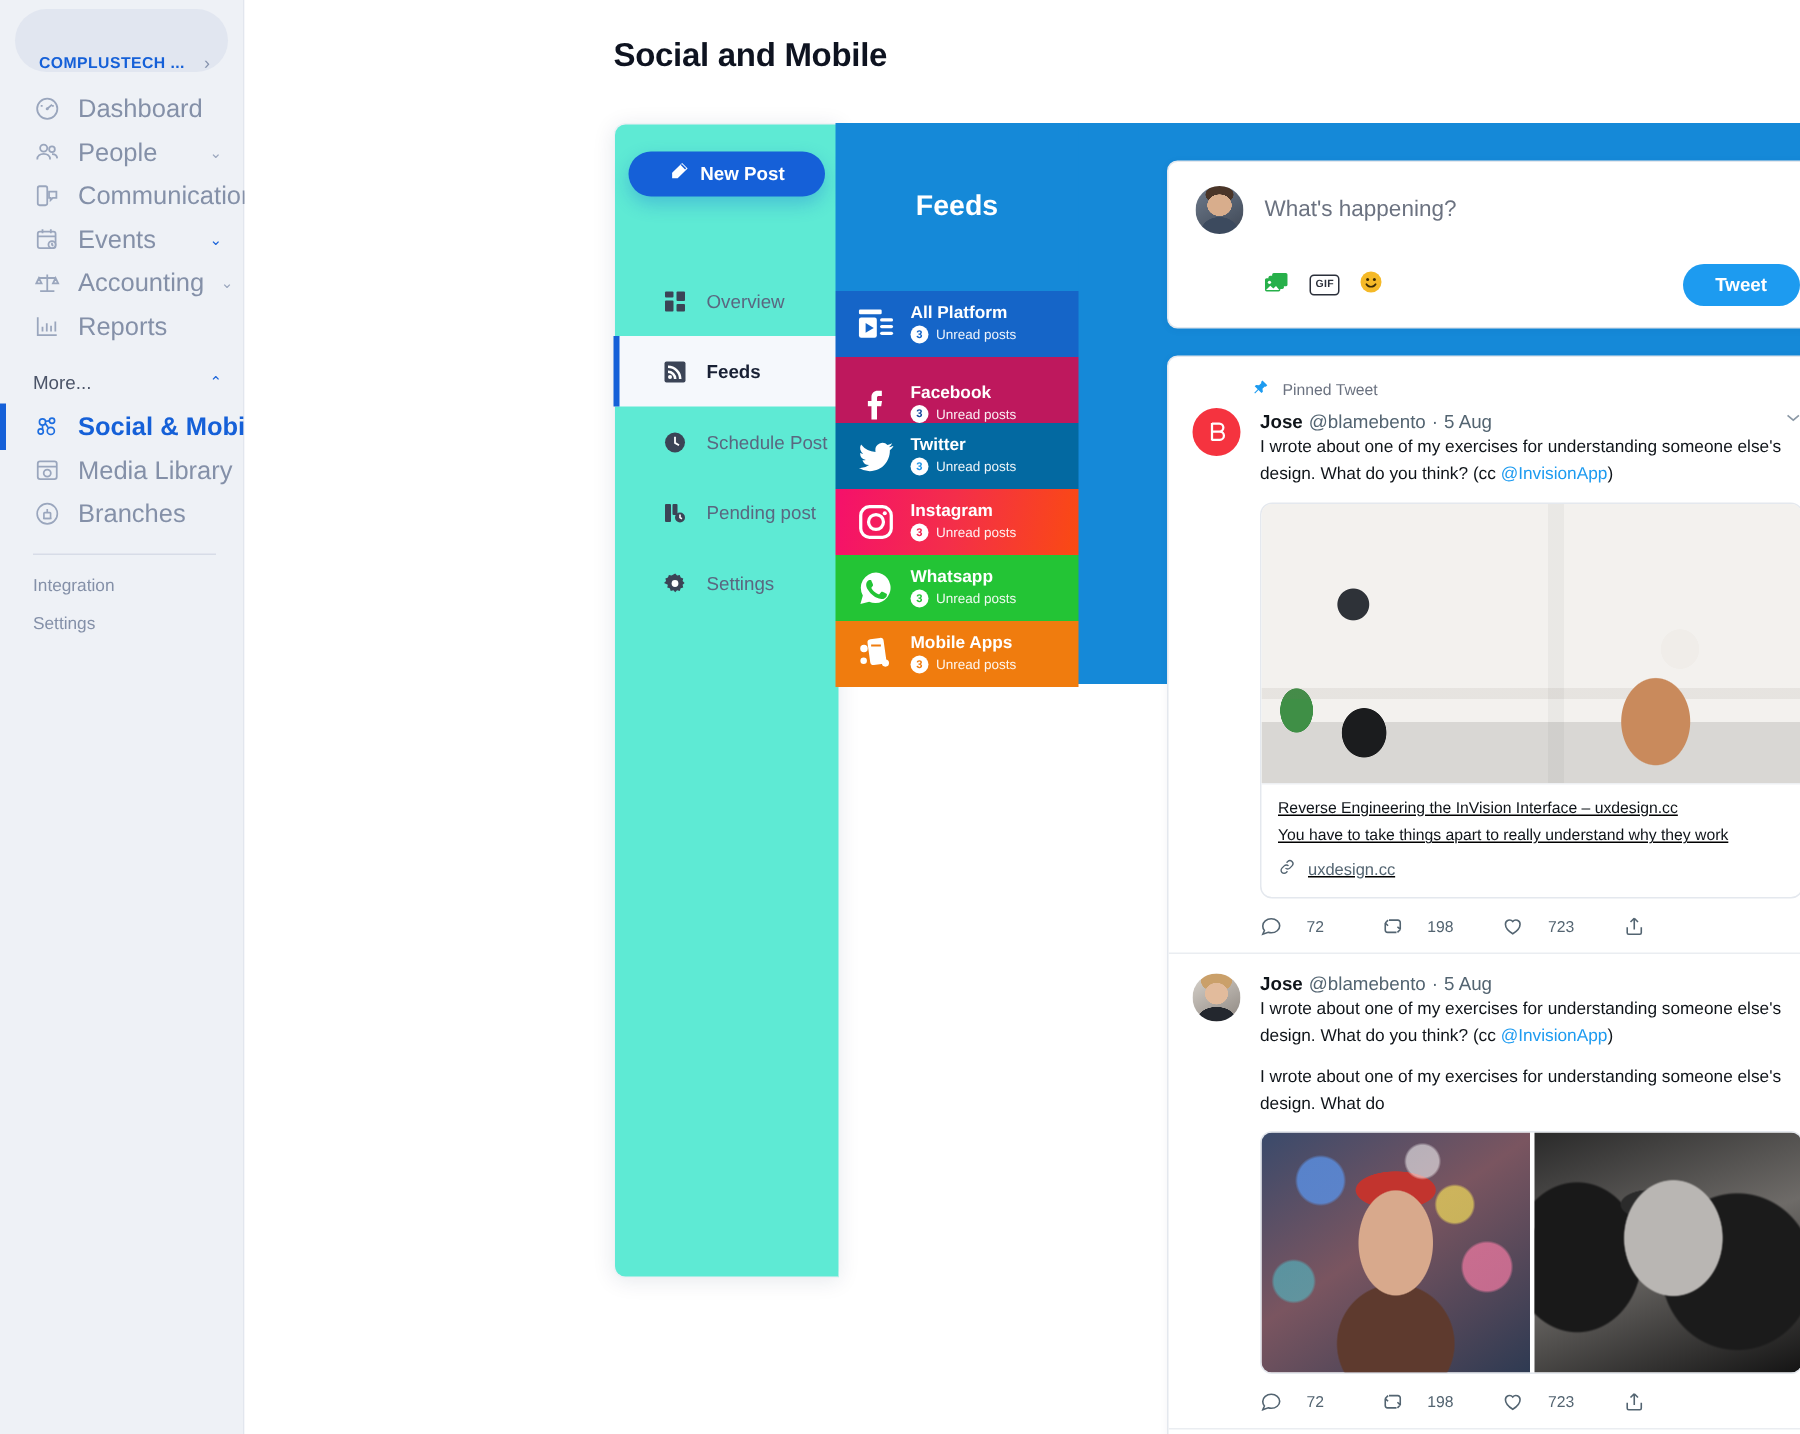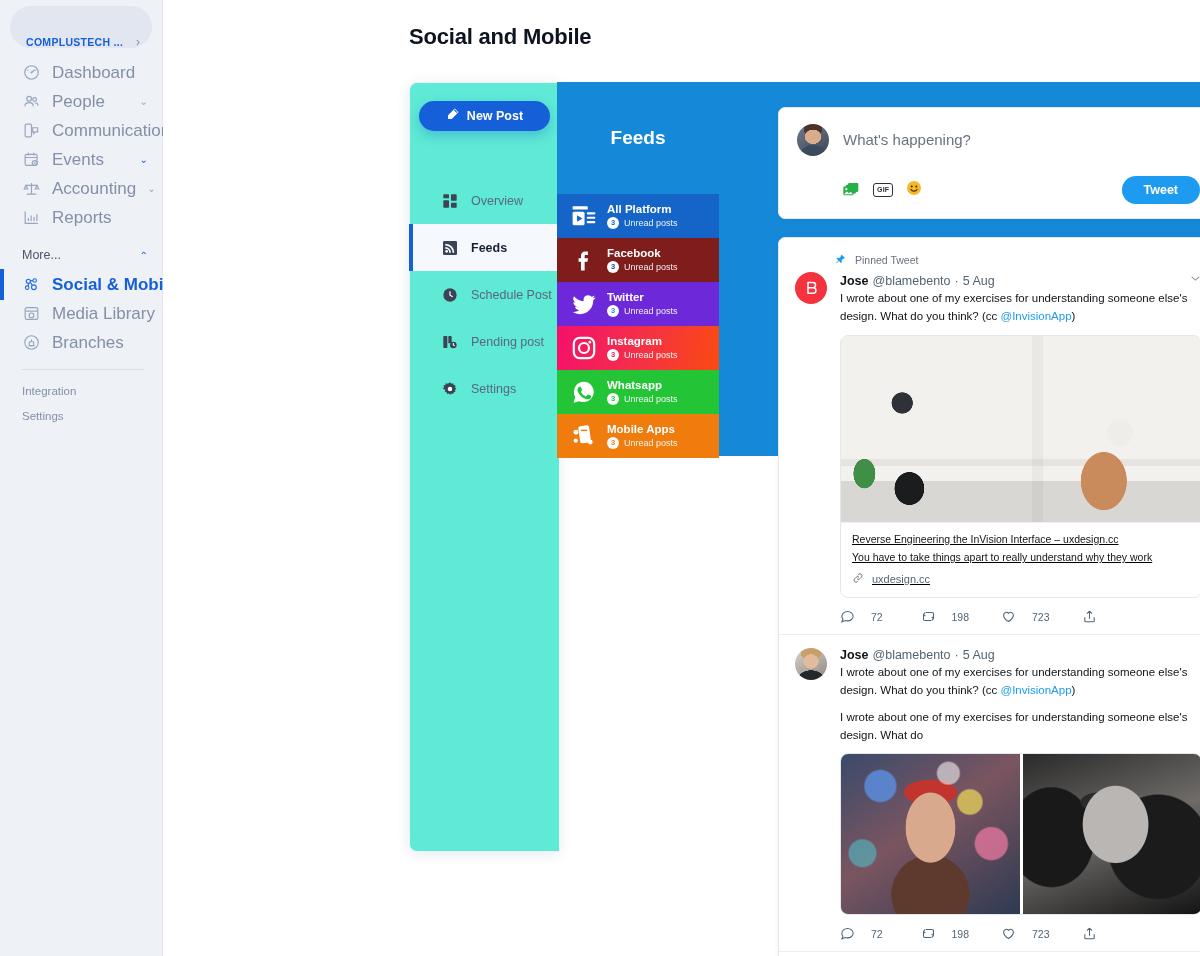--- a/index.html
+++ b/index.html
@@ -470,36 +470,36 @@
           </span>
           <span class="tx">
             <span class="tname">All Platform</span>
             <span class="trow">
               <span class="badge" id="b0" style="color: rgb(21, 101, 200);">3</span>
               <span class="tsub">Unread posts</span>
             </span>
           </span>
         </div>
 
-        <div class="tile" id="tile1" style="background: #7f1d1d;">
+        <div class="tile" id="tile1" style="background: #be185d; align-items: flex-end;">
           <span class="tico">
             <svg viewBox="0 0 24 24" fill="currentColor">
               <path d="M15.6 4.2h-2.5c-2.4 0-3.9 1.6-3.9 4v2.2H7v3.3h2.2v8.1h3.4v-8.1h2.6l.5-3.3h-3.1V8.6c0-.8.3-1.2 1.2-1.2h1.8z"></path>
             </svg>
           </span>
           <span class="tx">
             <span class="tname">Facebook</span>
             <span class="trow">
               <span class="badge" id="b1" style="color: rgb(23, 74, 158);">3</span>
               <span class="tsub">Unread posts</span>
             </span>
           </span>
         </div>
 
-        <div class="tile" id="tile2" style="background: #6d28d9;">
+        <div class="tile" id="tile2" style="background: #0369a1;">
           <span class="tico">
             <svg viewBox="0 0 24 24" fill="currentColor">
               <path d="M22.5 5.9c-.8.35-1.6.6-2.5.7a4.3 4.3 0 0 0 1.9-2.4c-.85.5-1.8.87-2.8 1.07A4.35 4.35 0 0 0 11.6 8.5c0 .34.04.67.11.99A12.3 12.3 0 0 1 2.8 4.9a4.35 4.35 0 0 0 1.35 5.8c-.7-.02-1.37-.22-1.95-.53v.05a4.35 4.35 0 0 0 3.5 4.26c-.67.18-1.37.2-2.03.08a4.36 4.36 0 0 0 4.07 3.02A8.73 8.73 0 0 1 1.5 19.4a12.3 12.3 0 0 0 6.66 1.95c8 0 12.37-6.62 12.37-12.36l-.01-.56c.85-.61 1.58-1.38 2.16-2.25z"></path>
             </svg>
           </span>
           <span class="tx">
             <span class="tname">Twitter</span>
             <span class="trow">
               <span class="badge" id="b2" style="color: rgb(33, 150, 232);">3</span>
               <span class="tsub">Unread posts</span>

